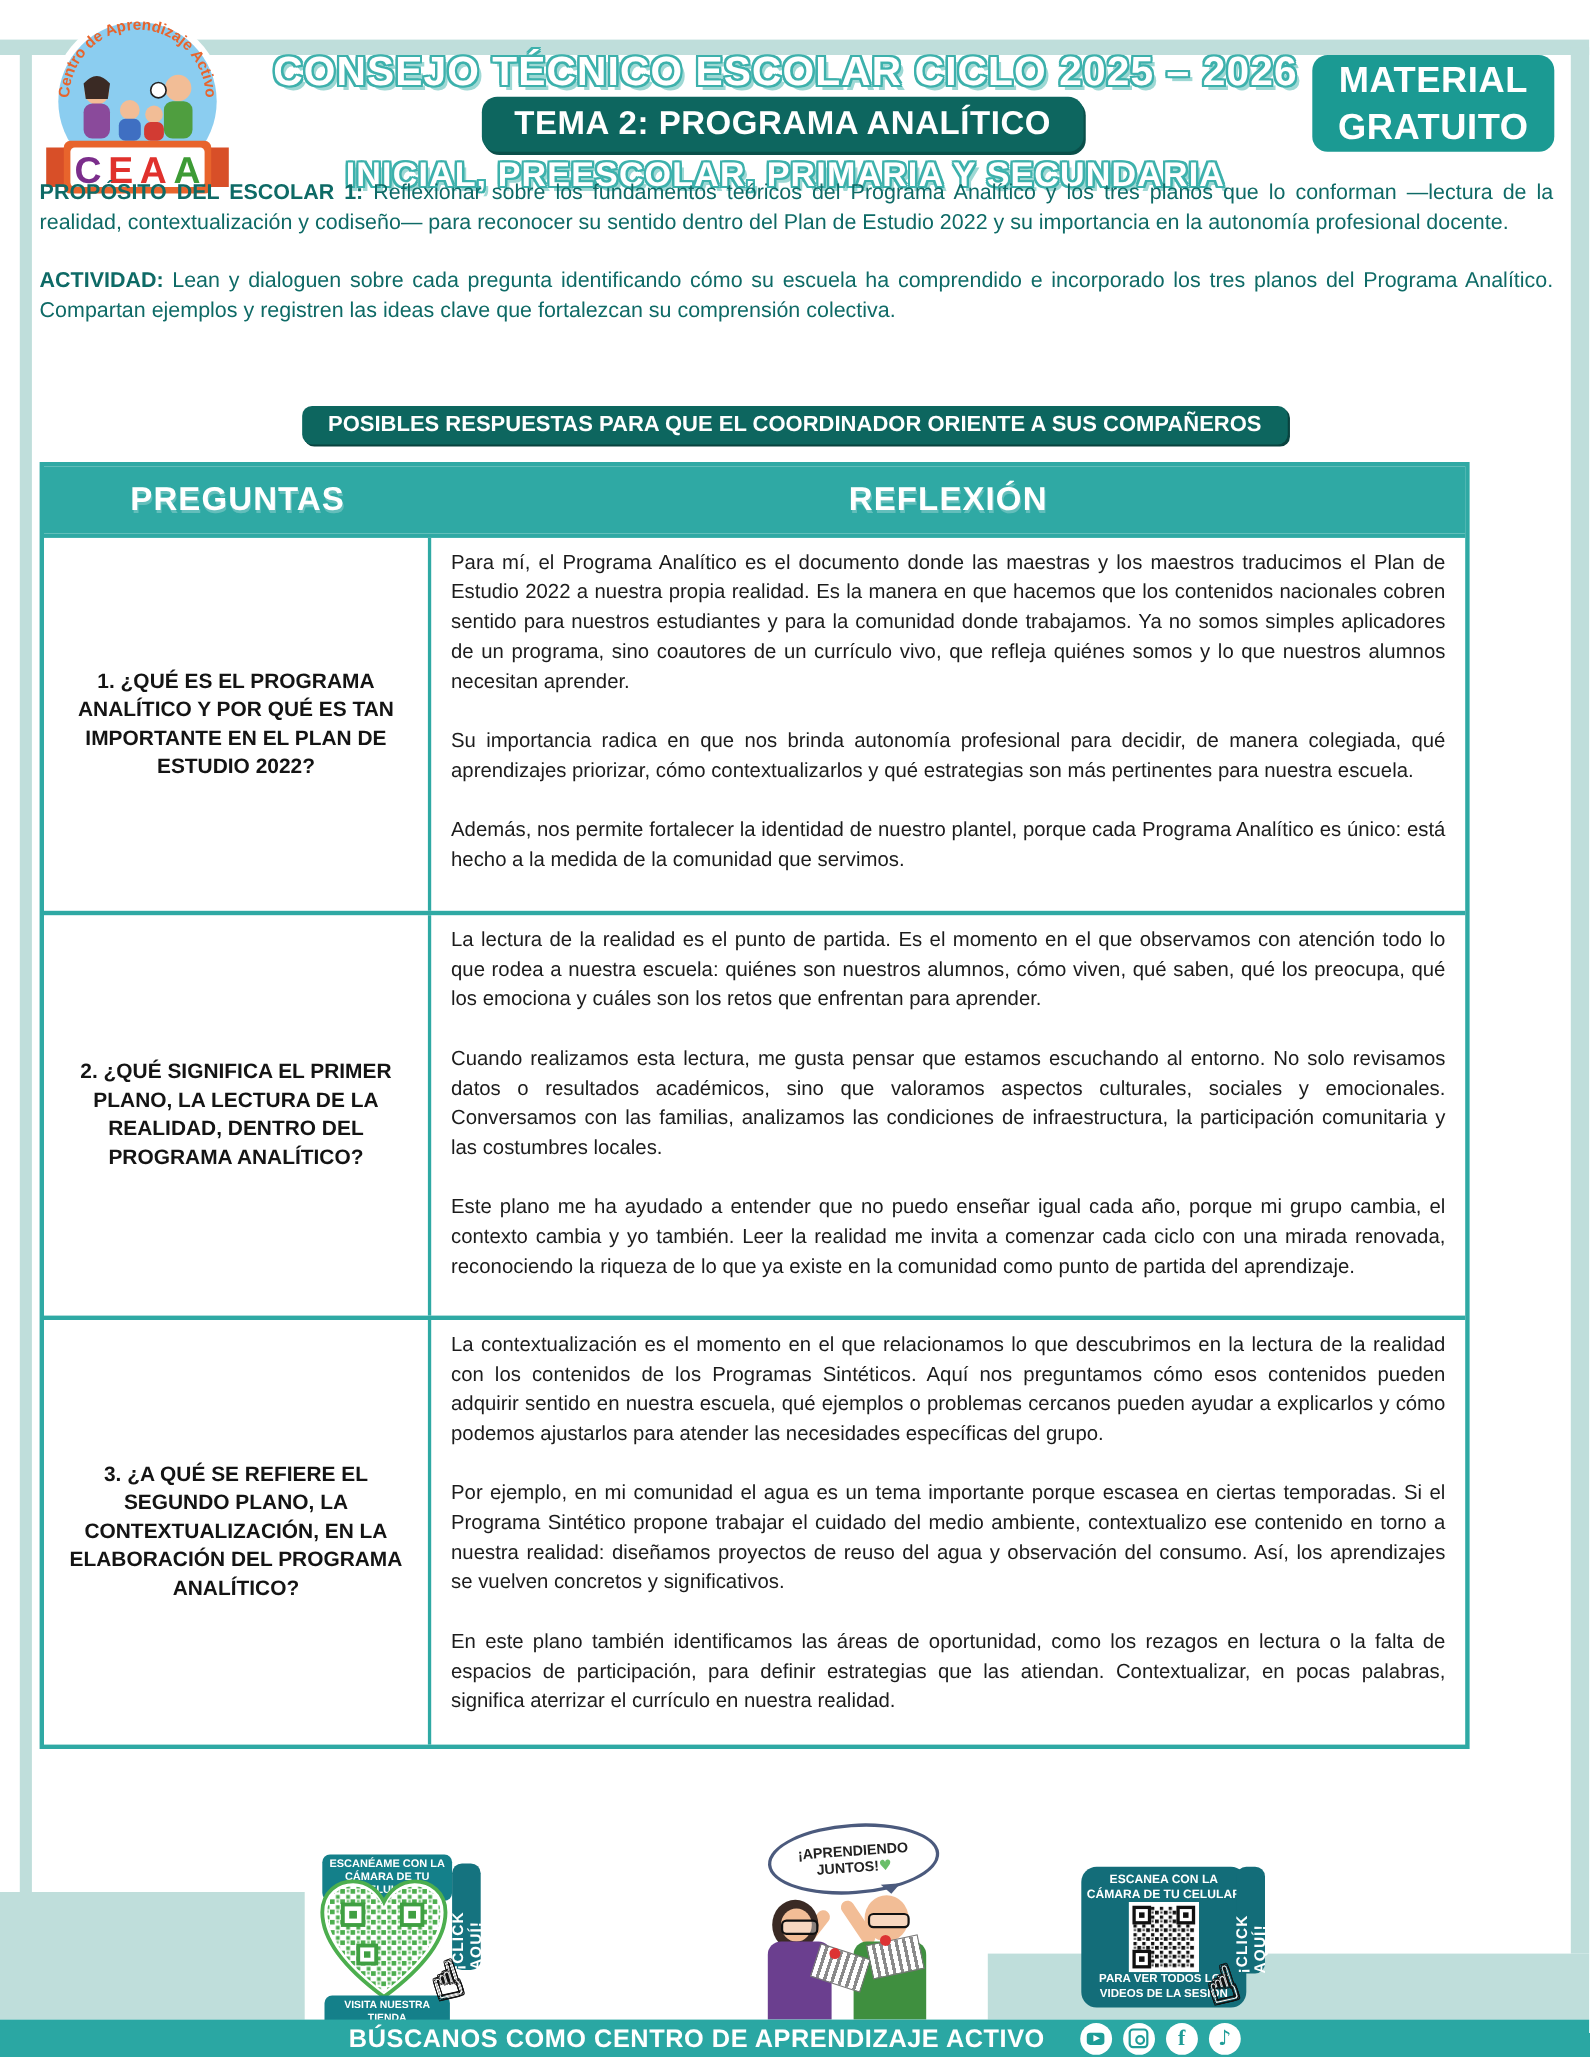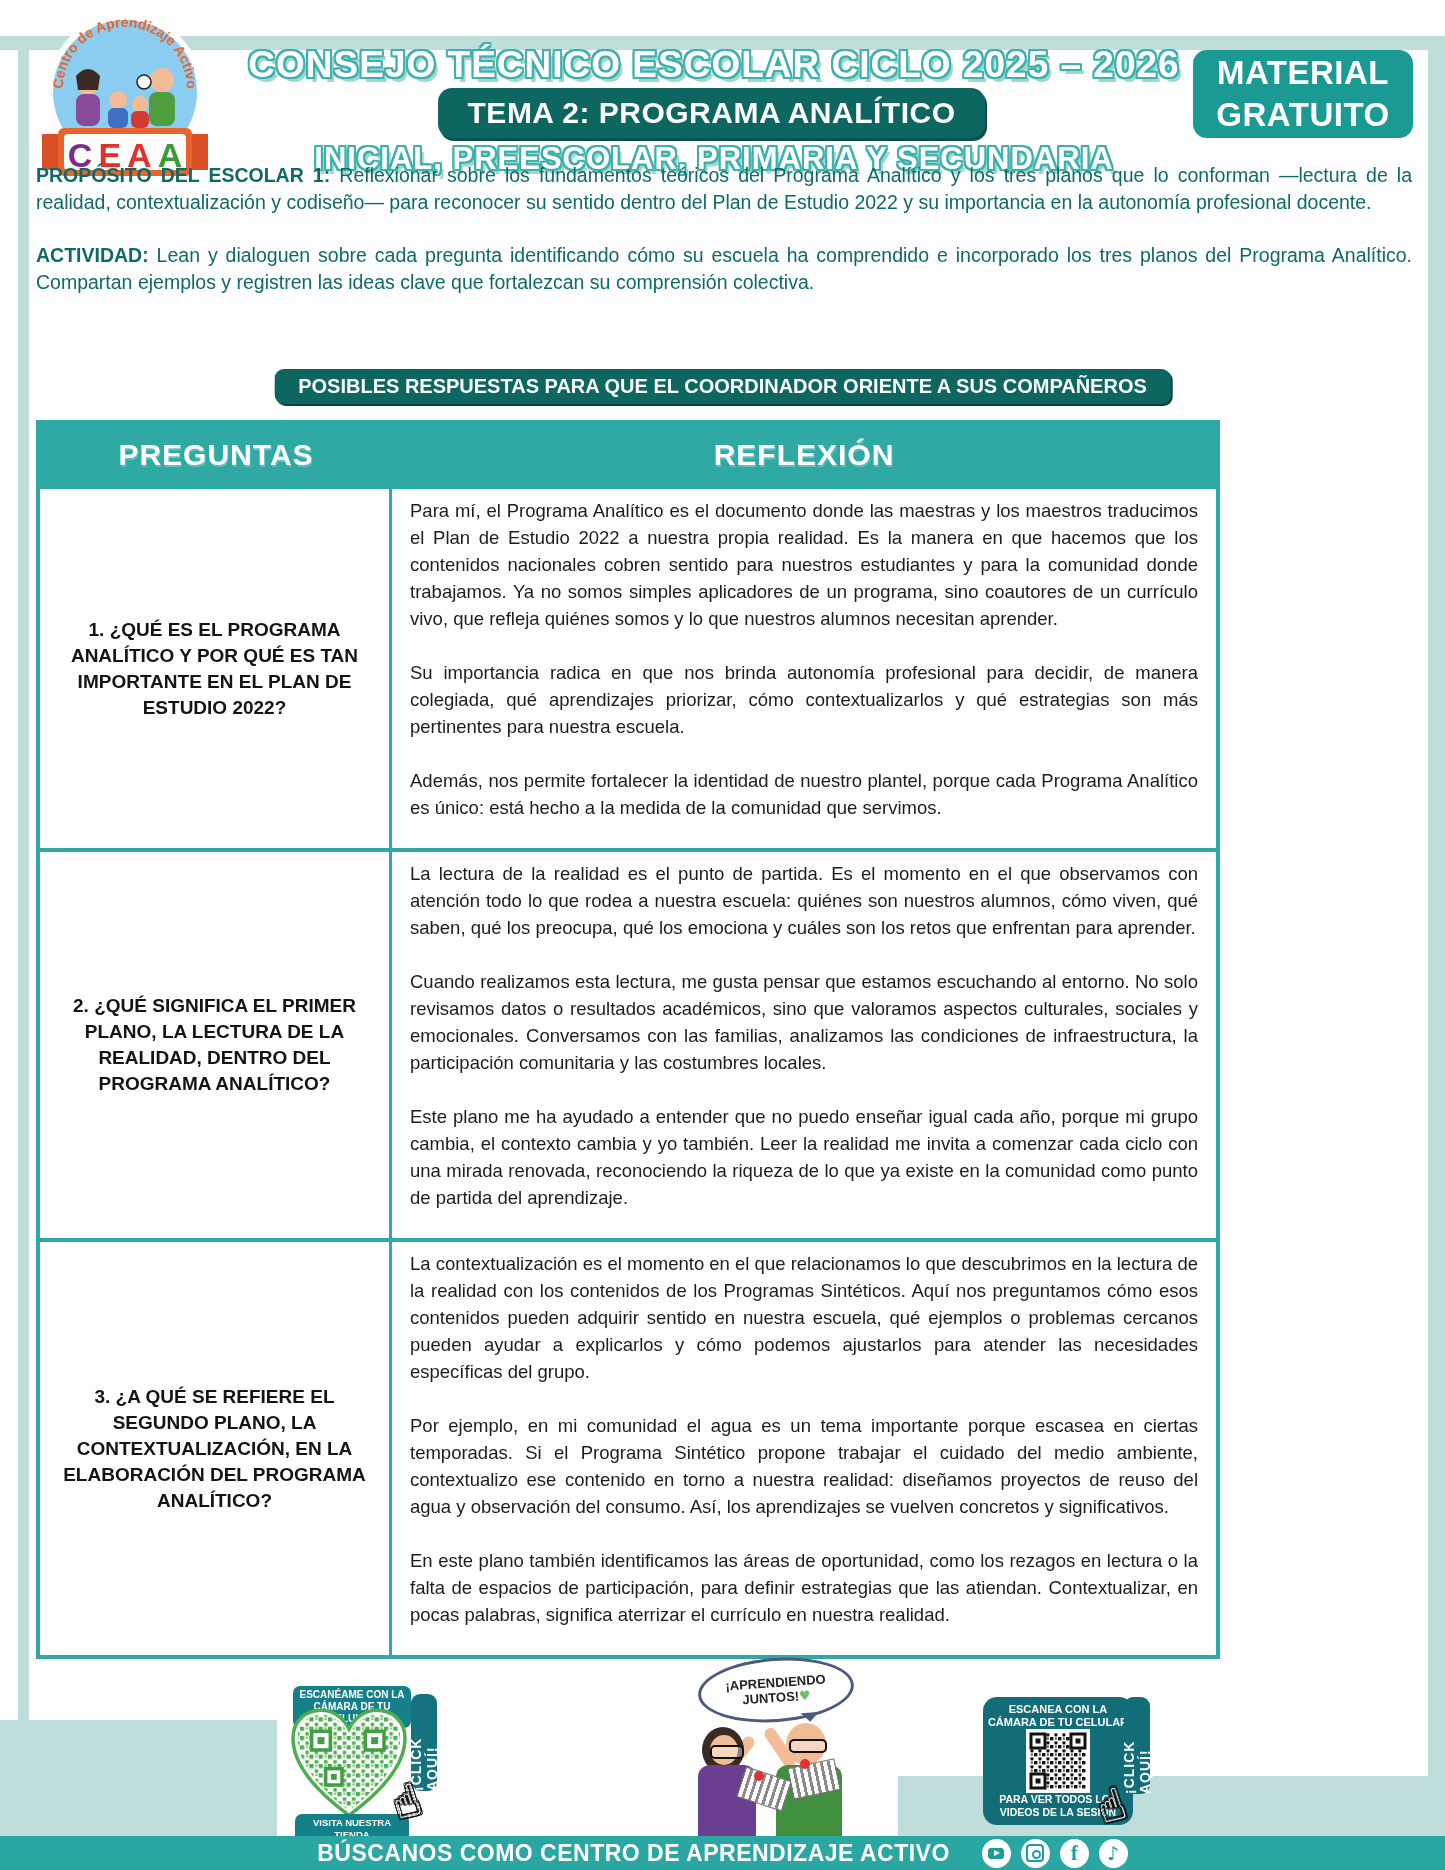--- a/index.html
+++ b/index.html
@@ -39,21 +39,21 @@
   
   .intro{position:absolute;left:36px;top:162px;width:1376px;color:#0e6a66;font-size:19.5px;line-height:27px;text-align:justify;}
   .intro p{margin:0 0 26px 0;}
   .intro b{font-weight:800;}
 
   
   .banner{position:absolute;left:50%;transform:translateX(-50%);top:369px;background:#0d665f;color:#fff;
     font-weight:800;font-size:20px;padding:6px 24px;border-radius:9px;white-space:nowrap;box-shadow:2px 2px 0 #09423e;}
 
   
-  .qtable{position:absolute;left:36px;top:420px;width:1184px;border:4px solid #2fa9a4;box-sizing:border-box;background:#fff;}
+  .qtable{position:absolute;left:36px;top:420px;width:1300px;border:4px solid #2fa9a4;box-sizing:border-box;background:#fff;}
   .trow{display:grid;grid-template-columns:352px 1fr;}
   .thead{background:#2fa9a4;height:61px;}
   .thead .cell{display:flex;align-items:center;justify-content:center;color:#fff;font-weight:800;font-size:30px;letter-spacing:1px;
      text-shadow:1px 2px 0 rgba(255,255,255,0.25);}
   .tbody{border-top:4px solid #2fa9a4;}
   .qcell{border-right:3px solid #2fa9a4;display:flex;align-items:center;justify-content:center;text-align:center;
      padding:0 18px;font-weight:800;font-size:19px;line-height:26px;color:#141414;}
   .rcell{padding:8px 18px 0 18px;font-size:18.5px;line-height:27px;color:#1c1c1c;text-align:justify;}
   .rcell p{margin:0 0 27px 0;}
   .r1{min-height:339px;} .r2{min-height:364px;} .r3{min-height:369px;}

